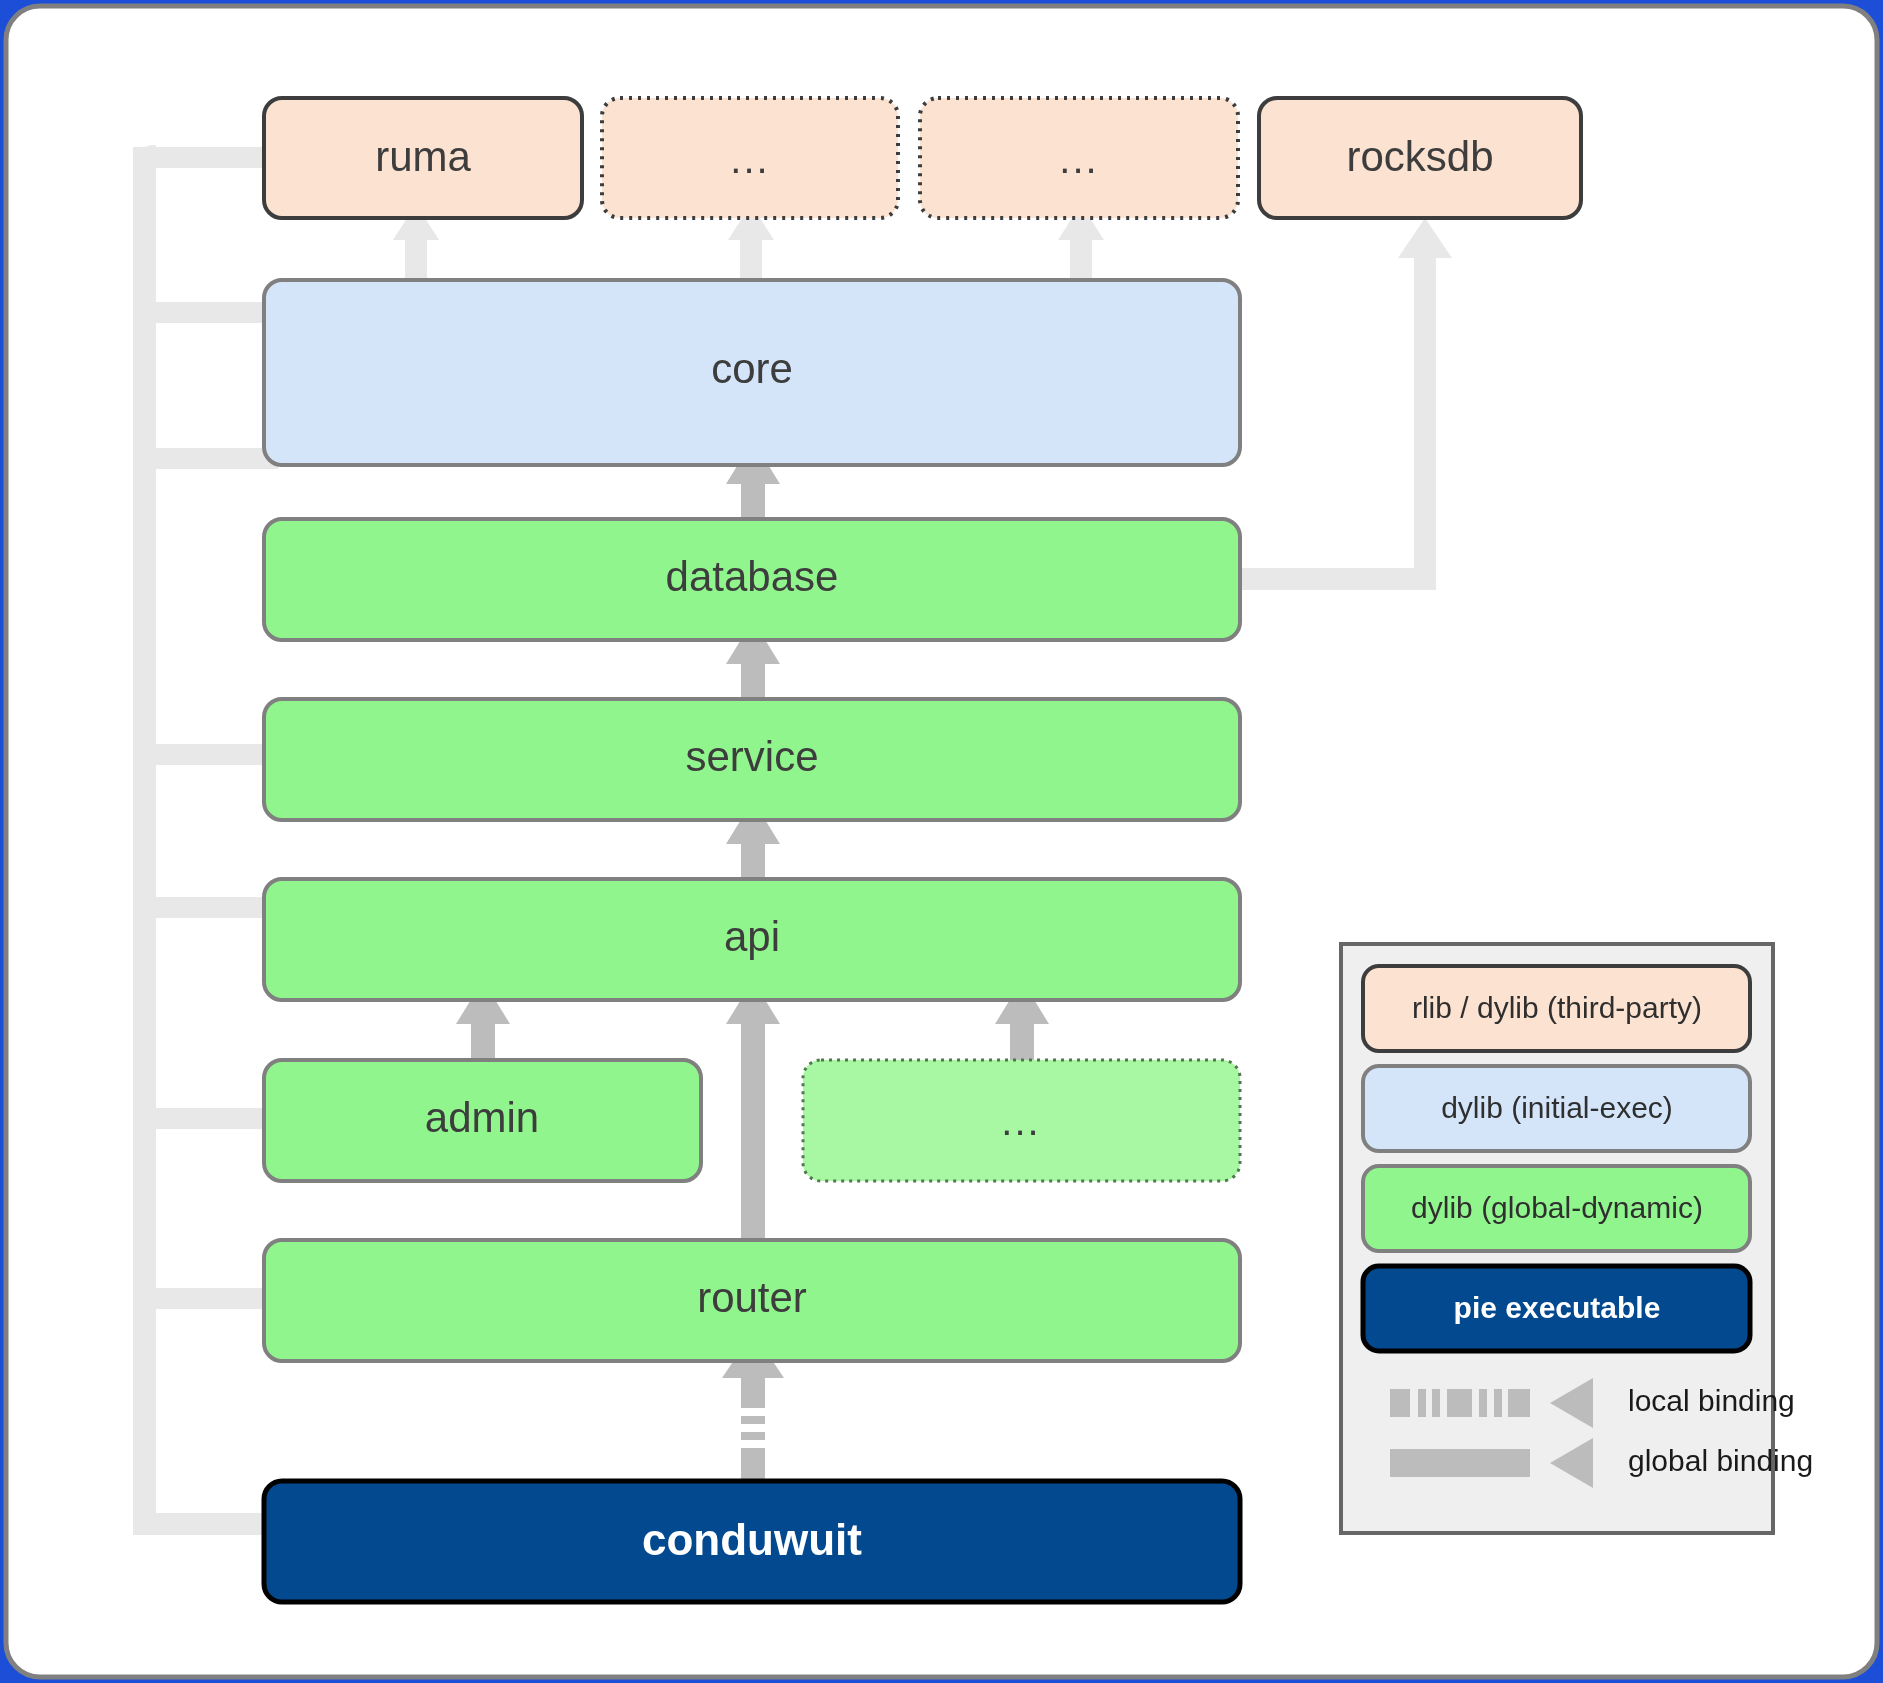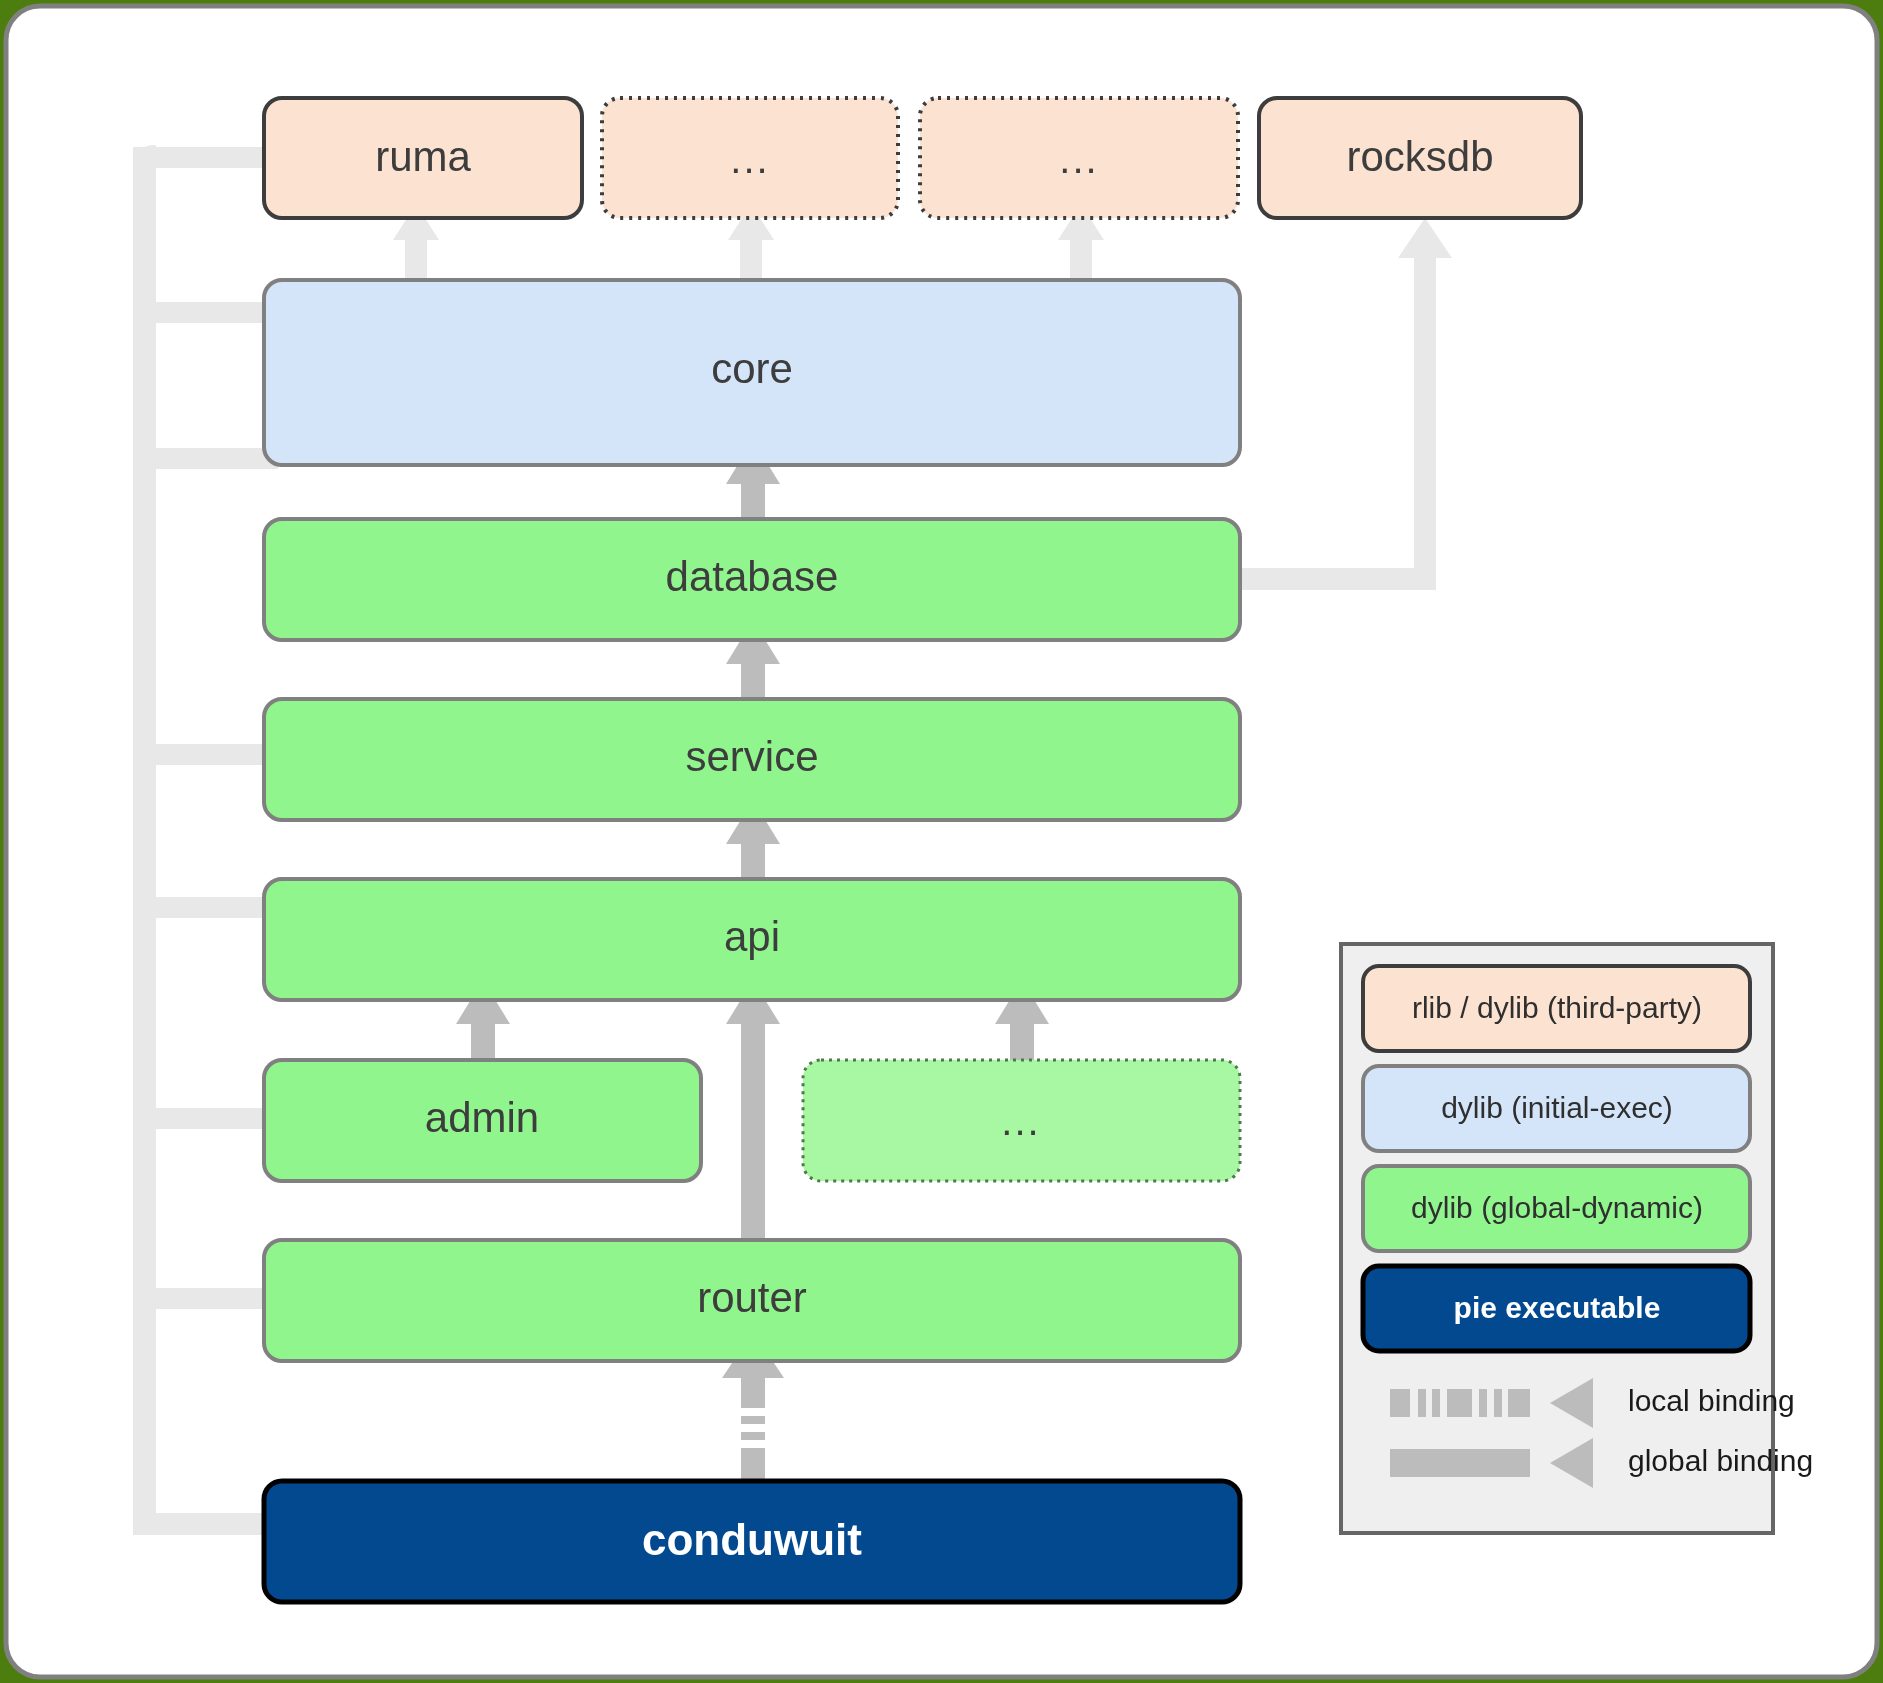--- a/index.html
+++ b/index.html
@@ -7,21 +7,21 @@
     padding: 0;
     background: #ffffff;
   }
   body {
     font-family: "Liberation Sans", sans-serif;
   }
   #stage {
     position: relative;
     width: 1883px;
     height: 1683px;
-    background: #4d7c0f;
+    background: #1d4ed8;
     overflow: hidden;
   }
   svg.layer {
     position: absolute;
     top: 0;
     left: 0;
     width: 1883px;
     height: 1683px;
   }
   .node-label {

